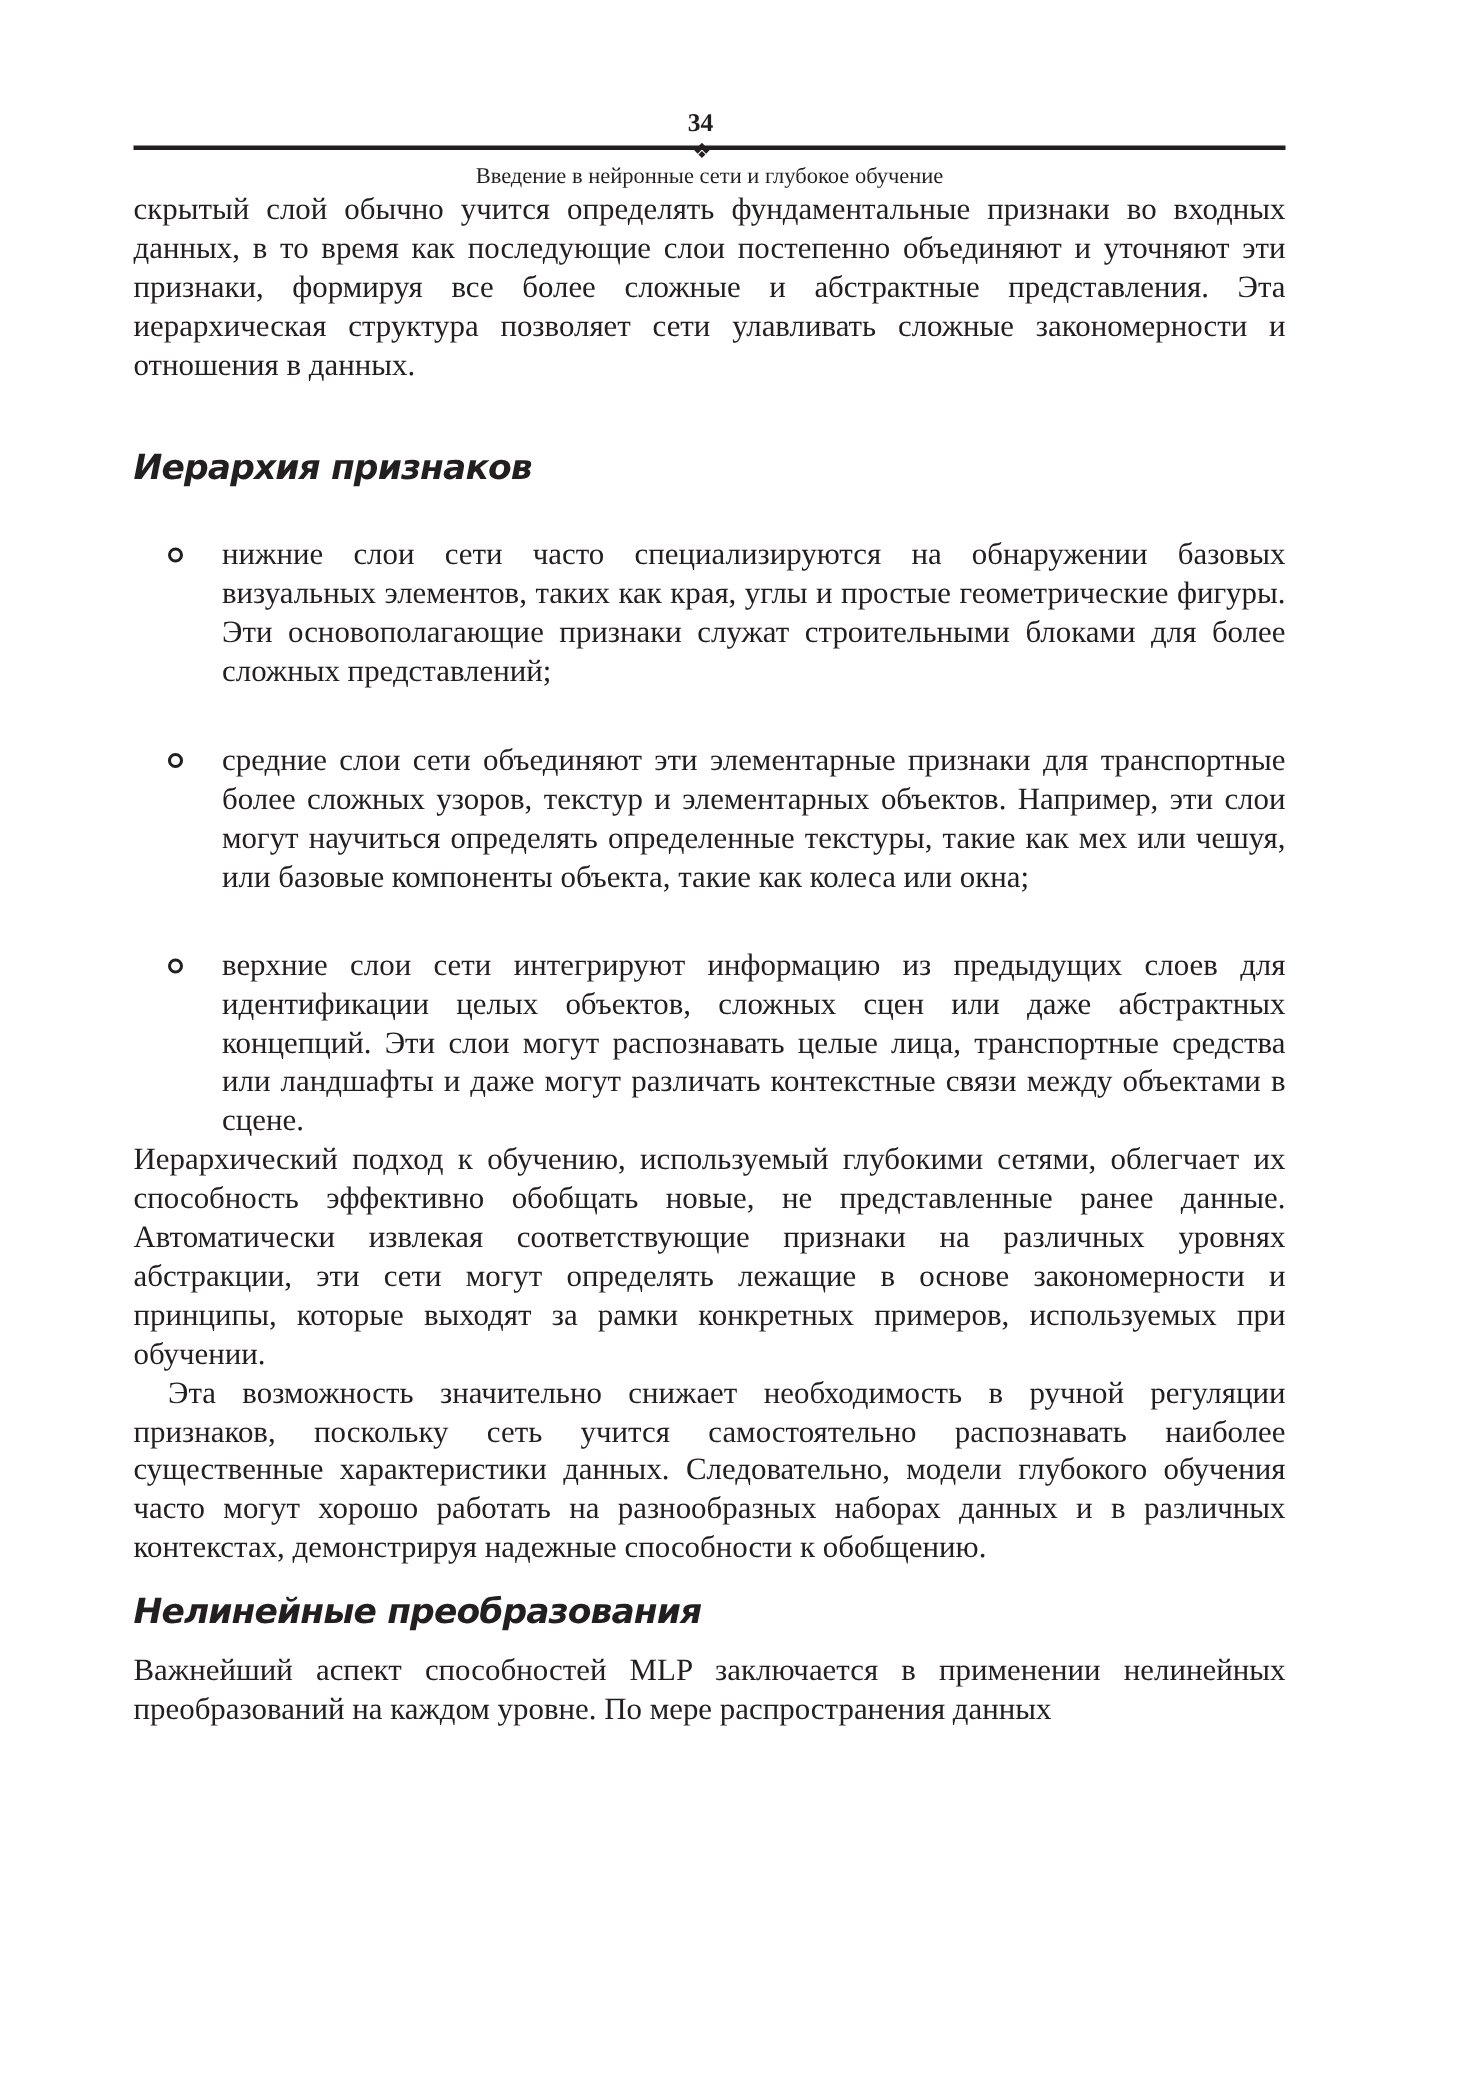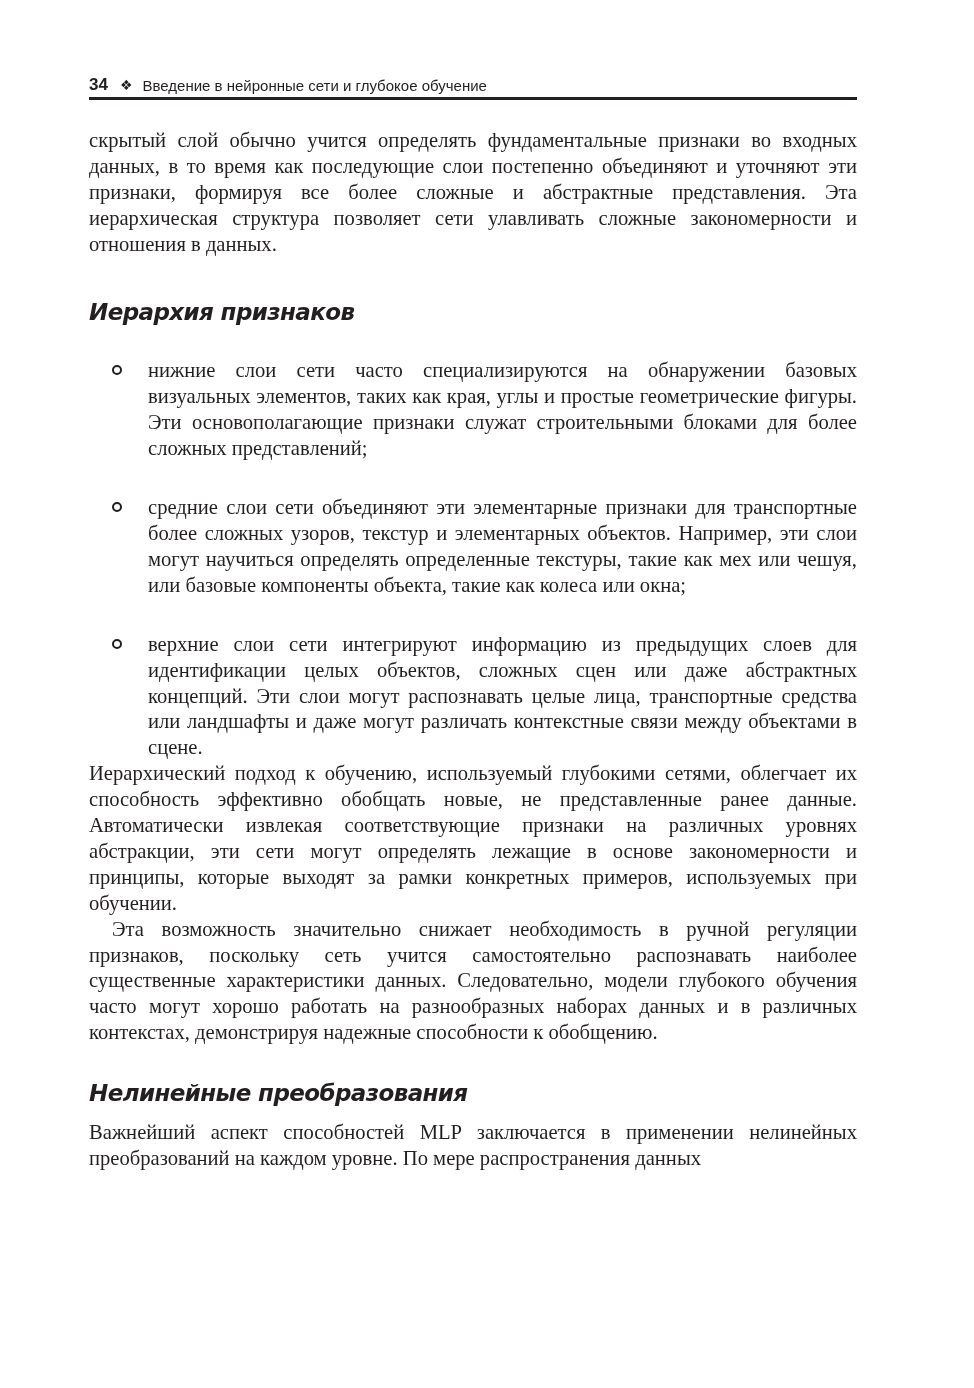--- a/index.html
+++ b/index.html
@@ -1,19 +1,19 @@
 <!DOCTYPE html>
 <html><head>
 <meta charset="utf-8">
 <style>
   html, body { margin: 0; padding: 0; background: #ffffff; }
   body { width: 974px; height: 1388px; position: relative; overflow: hidden; color: #231f20; }
   .page { position: absolute; left: 89px; top: 0; width: 768px; }
   .running-head { position: absolute; top: 72px; left: 0; width: 768px; height: 26px;
-    font-family: Liberation Sans, sans-serif; font-size: 15px; display: flex; align-items: center; }
+    font-family: Liberation Serif, serif; font-size: 15px; display: flex; align-items: center; flex-direction: column; }
   .running-head .num { font-weight: bold; font-size: 17px; margin-right: 12px; }
   .running-head .orn { font-size: 14px; margin-right: 10px; }
   .head-rule { position: absolute; top: 97px; left: 0; width: 768px; height: 3px; background: #231f20; }
   .body { position: absolute; top: 128px; left: 0; width: 768px;
     font-family: "Liberation Serif", serif; font-size: 20.6px; line-height: 25.9px; }
   p { margin: 0; text-align: justify; text-align-last: left; }
   p.indent { text-indent: 23px; }
   h2 { font-family: "DejaVu Sans", sans-serif; font-style: italic; font-weight: bold;
        font-size: 23px; margin: 0; letter-spacing: -0.6px; }
   .h-1 { margin-top: 25px; margin-bottom: 14px; }
@@ -39,16 +39,16 @@
     <h2 class="h-1" style="margin-top:42px;margin-bottom:13px">Иерархия признаков</h2>
     <ul>
       <li><span class="bullet"></span><span>нижние слои сети часто специализируются на обнаружении базовых визуальных элементов, таких как края, углы и простые геометрические фигуры. Эти основополагающие признаки служат строительными блоками для более сложных представлений;</span></li>
       <li><span class="bullet"></span><span>средние слои сети объединяют эти элементарные признаки для транспортные более сложных узоров, текстур и элементарных объектов. Например, эти слои могут научиться определять определенные текстуры, такие как мех или чешуя, или базовые компоненты объекта, такие как колеса или окна;</span></li>
       <li><span class="bullet"></span><span>верхние слои сети интегрируют информацию из предыдущих слоев для идентификации целых объектов, сложных сцен или даже абстрактных концепций. Эти слои могут распознавать целые лица, транспортные средства или ландшафты и даже могут различать контекстные связи между объектами в сцене.</span></li>
     </ul>
 
     <p>Иерархический подход к обучению, используемый глубокими сетями, облегчает их способность эффективно обобщать новые, не представленные ранее данные. Автоматически извлекая соответствующие признаки на различных уровнях абстракции, эти сети могут определять лежащие в основе закономерности и принципы, которые выходят за рамки конкретных примеров, используемых при обучении.</p>
     <p class="indent">Эта возможность значительно снижает необходимость в ручной регуляции признаков, поскольку сеть учится самостоятельно распознавать наиболее существенные характеристики данных. Следовательно, модели глубокого обучения часто могут хорошо работать на разнообразных наборах данных и в различных контекстах, демонстрируя надежные способности к обобщению.</p>
 
-    <h2 style="margin-top:35px;margin-bottom:13px">Нелинейные преобразования</h2>
+    <h2 style="margin-top:17px;margin-bottom:13px">Нелинейные преобразования</h2>
     <p>Важнейший аспект способностей MLP заключается в применении нелинейных преобразований на каждом уровне. По мере распространения данных</p>
   </div>
 </div>
 
 </body></html>

